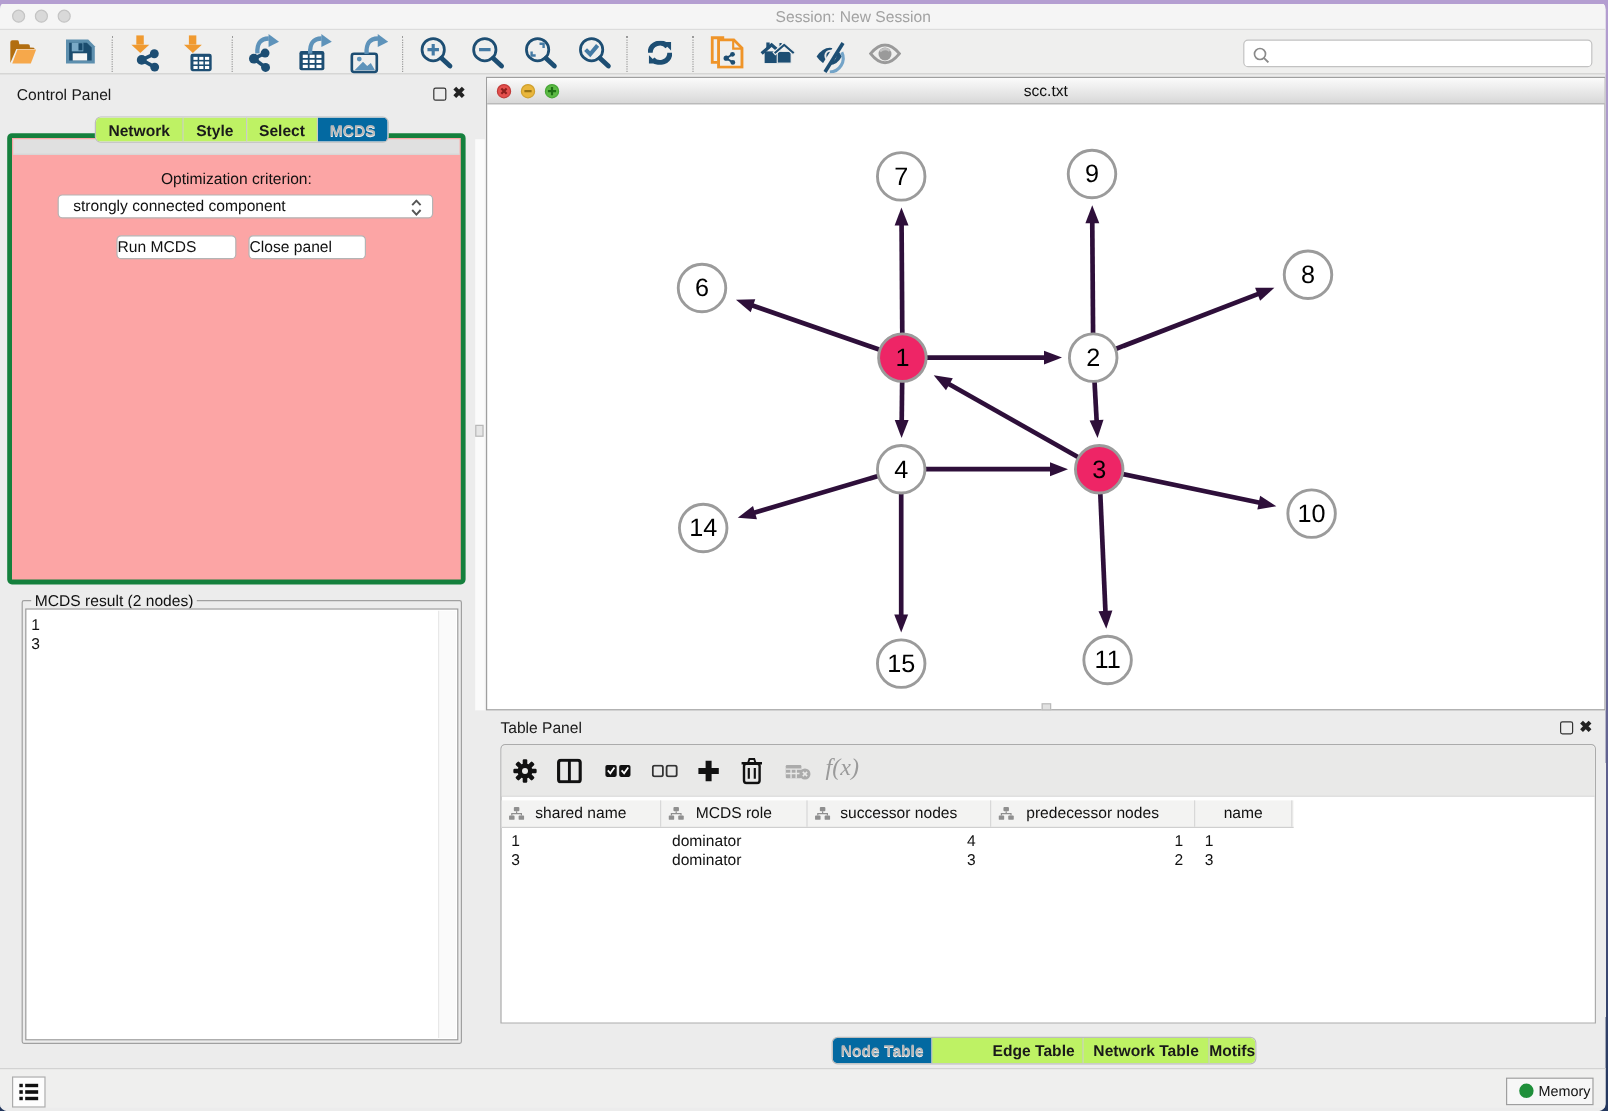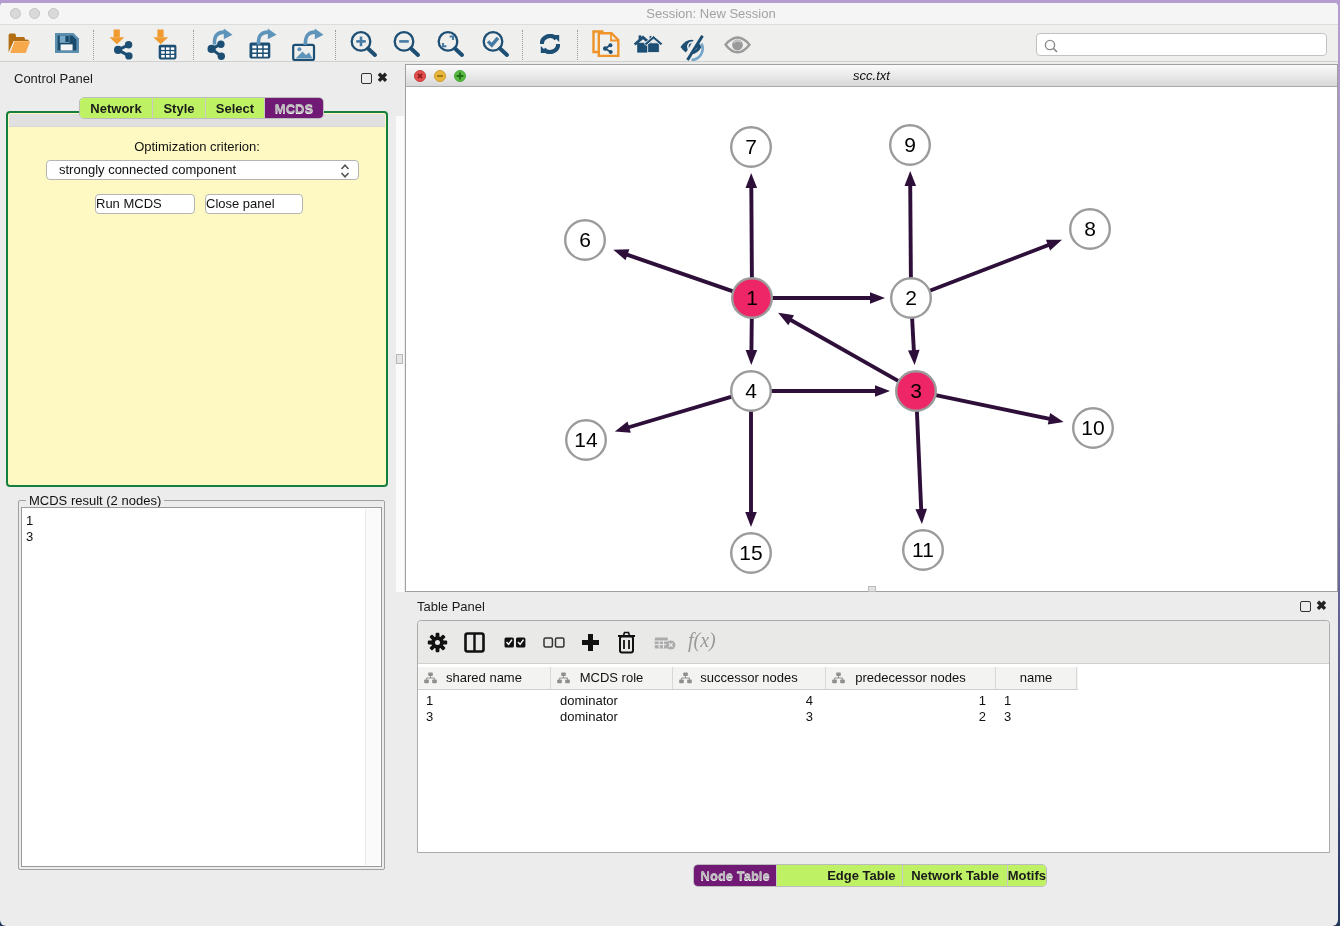--- a/index.html
+++ b/index.html
@@ -24,44 +24,44 @@
  border:1px solid #c2c2c2;border-radius:4px;box-sizing:border-box;}
 
 #cp-title{position:absolute;left:14px;top:71px;font-size:13px;color:#1a1a1a;}
 .wicon-sq{position:absolute;width:9px;height:9px;border:1.6px solid #333;border-radius:2px;}
 .wicon-x{position:absolute;font-size:13px;font-weight:bold;color:#222;line-height:12px;}
 .seg{position:absolute;display:flex;height:20px;z-index:5;border:1px solid #bcbcbc;border-radius:5px;
  overflow:hidden;background:#fff;font-size:13px;font-weight:bold;}
 .seg div{display:flex;align-items:center;justify-content:center;color:#1a1a1a;
  border-right:1px solid #c9c9c9;background:#bef264;}
 .seg div:last-child{border-right:none;}
-.seg div.dis{background:#701a75;color:#b9b9b9;text-shadow:0 1px 0 #f2f2f2;}
+.seg div.dis{background:#0369a1;color:#b9b9b9;text-shadow:0 1px 0 #f2f2f2;}
 #tabcontent{position:absolute;left:6px;top:111px;width:382px;height:376px;
- background:#fef9c3;border:2px solid #15803d;border-radius:4px;box-sizing:border-box;}
+ background:#fca5a5;border:4px solid #15803d;border-radius:4px;box-sizing:border-box;}
 #tabcontent .innerband{position:absolute;left:1px;top:1px;right:1px;height:12px;background:#e0e0e0;border-bottom:1px solid #d6d6d6;}
 #optlabel{position:absolute;left:0;top:26px;width:100%;text-align:center;font-size:13px;color:#111;}
 #dropdown{position:absolute;left:38px;top:47px;width:313px;height:20px;background:#fff;
  border:1px solid #b4b4b4;border-radius:4px;box-sizing:border-box;font-size:13px;color:#111;
  line-height:18px;padding-left:12px;}
 .btn{position:absolute;height:20px;background:#fff;border:1px solid #b4b4b4;border-radius:4px;
  box-sizing:border-box;font-size:13px;color:#111;text-align:left;line-height:18px;}
 #mcdsbox{position:absolute;left:18px;top:500px;width:365px;height:368px;
  border:1px solid #a0a0a0;border-radius:2px;}
 #mcdsbox .legend{position:absolute;left:7px;top:-8px;background:#ececec;padding:0 3px;
  font-size:13px;color:#111;}
 #mcdsinner{position:absolute;left:2px;top:6px;right:2px;bottom:2px;background:#fff;
  border:1px solid #9a9a9a;font-size:13px;color:#111;line-height:16px;padding:5px 0 0 4px;box-sizing:border-box;}
 #mcds-sb{position:absolute;right:1px;top:1px;width:14px;bottom:1px;background:#fafafa;border-left:1px solid #e8e8e8;}
 
 #graph{transform:translateZ(0);}
 #netframe{position:absolute;left:405px;top:64px;width:933px;height:528px;
  border:1px solid #9f9f9f;box-sizing:border-box;background:#fff;}
 #nettitle{position:absolute;left:0;top:0;width:100%;height:22px;
  background:linear-gradient(#fbfbfb,#d8d8d8);border-bottom:1px solid #ababab;box-sizing:border-box;}
-#nettitle .t{position:absolute;width:100%;text-align:center;top:3px;font-size:13px;color:#111;font-style:italic;}
+#nettitle .t{position:absolute;width:100%;text-align:center;top:3px;font-size:13px;color:#111;}
 .tl{position:absolute;top:5px;width:12px;height:12px;border-radius:50%;box-sizing:border-box;}
 
 #tp-title{position:absolute;left:417px;top:599px;font-size:13px;color:#1a1a1a;}
 #tablebox{position:absolute;left:417px;top:620px;width:913px;height:233px;background:#fff;
  border:1px solid #ababab;box-sizing:border-box;border-radius:4px 4px 0 0;}
 #tabletb{position:absolute;left:0;top:0;width:100%;height:43px;background:#e9e9e8;
  border-bottom:1px solid #d0d0d0;box-sizing:border-box;border-radius:4px 4px 0 0;}
 #thead{position:absolute;left:0;top:46px;width:660px;height:23px;background:#f3f3f2;
  border-bottom:1px solid #cfcfcf;box-sizing:border-box;font-size:13px;color:#111;}
 #thead .col{position:absolute;top:0;height:22px;border-right:1px solid #d8d8d8;box-sizing:border-box;}
@@ -487,14 +487,22 @@
     <div class="trow" style="left:255px;top:88px;width:140px;text-align:right;">3</div>
     <div class="trow" style="left:408px;top:88px;width:160px;text-align:right;">2</div>
     <div class="trow" style="left:586px;top:88px;">3</div>
   </div>
   <div class="seg" style="left:693px;top:864px;width:352px;height:21px;">
     <div class="dis" style="width:90px;">Node Table</div>
     <div style="width:90px;padding-left:43px;">Edge Table</div>
     <div style="width:113px;">Network Table</div>
     <div style="flex:1;">Motifs</div>
   </div>
+  <div id="statusbar">
+    <div id="listbtn">
+        <svg style="position:absolute;left:5px;top:5px;" width="16" height="14" viewBox="0 0 16 14">
+          <use href="#listic"></use>
+        </svg>
+      </div>
+    <div id="memorybtn"><span style="display:inline-block;width:12px;height:12px;border-radius:50%;background:#1f8f3a;vertical-align:-2px;margin:0 4px 0 10px;"></span>Memory</div>
+  </div>
 </div>
 <div id="topstrip"></div>
 
 </body></html>

